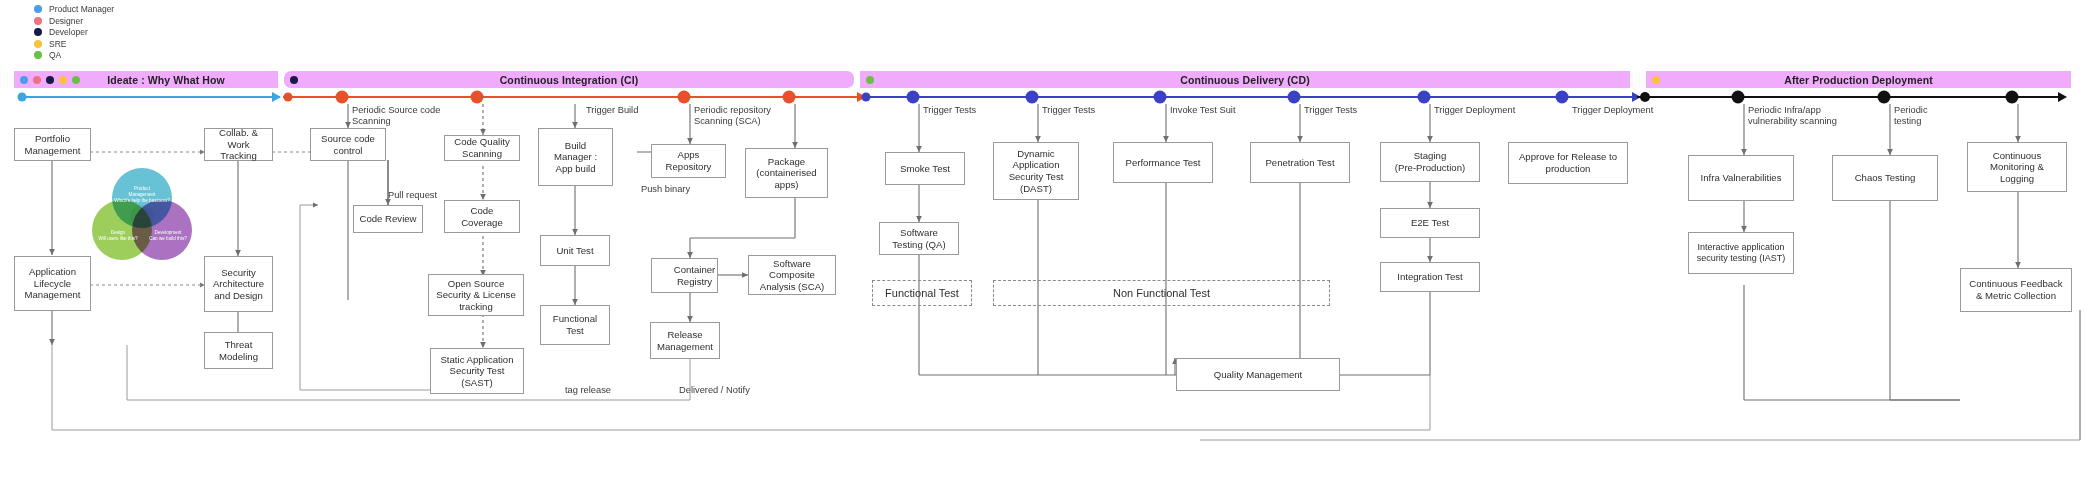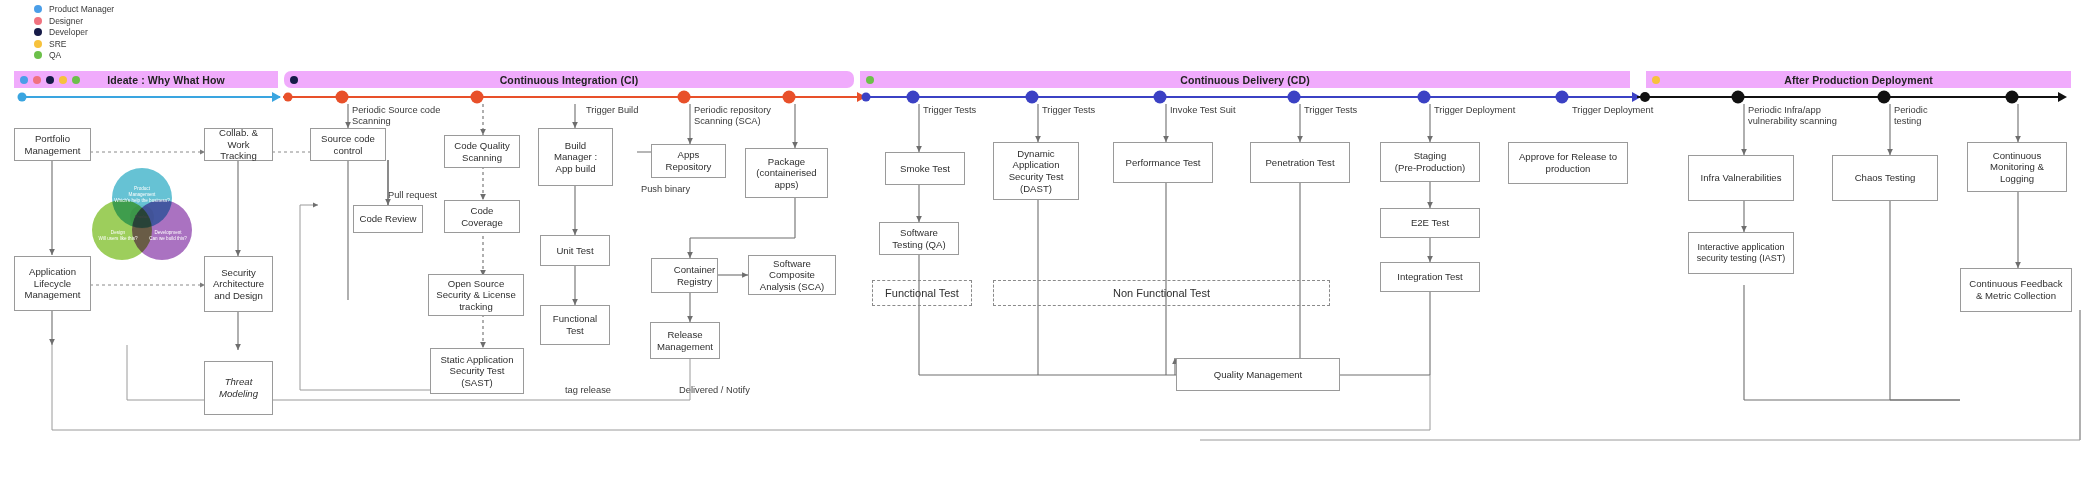--- a/index.html
+++ b/index.html
@@ -262,27 +262,27 @@
   <div class="box" style="left:14px;top:128px;width:77px;height:33px;white-space:pre-line;">Portfolio
 Management</div>
   <div class="box" style="left:14px;top:256px;width:77px;height:55px;white-space:pre-line;">Application
 Lifecycle
 Management</div>
   <div class="box" style="left:204px;top:128px;width:69px;height:33px;white-space:pre-line;">Collab. &amp; Work
 Tracking</div>
   <div class="box" style="left:204px;top:256px;width:69px;height:56px;white-space:pre-line;">Security
 Architecture
 and Design</div>
-  <div class="box" style="left:204px;top:361px;width:69px;height:54px;white-space:pre-line;font-style:italic;">Threat
+  <div class="box" style="left:204px;top:332px;width:69px;height:37px;white-space:pre-line;">Threat
 Modeling</div>
 
   <div class="box" style="left:310px;top:128px;width:76px;height:33px;white-space:pre-line;">Source code
 control</div>
   <div class="box" style="left:353px;top:205px;width:70px;height:28px;white-space:pre-line;">Code Review</div>
-  <div class="box" style="left:444px;top:135px;width:76px;height:33px;white-space:pre-line;">Code Quality
+  <div class="box" style="left:444px;top:135px;width:76px;height:26px;white-space:pre-line;">Code Quality
 Scanning</div>
   <div class="box" style="left:444px;top:200px;width:76px;height:33px;white-space:pre-line;">Code
 Coverage</div>
   <div class="box" style="left:428px;top:274px;width:96px;height:42px;white-space:pre-line;">Open Source
 Security &amp; License
 tracking</div>
   <div class="box" style="left:430px;top:348px;width:94px;height:46px;white-space:pre-line;">Static Application
 Security Test
 (SAST)</div>
   <div class="box" style="left:538px;top:128px;width:75px;height:58px;white-space:pre-line;">Build

